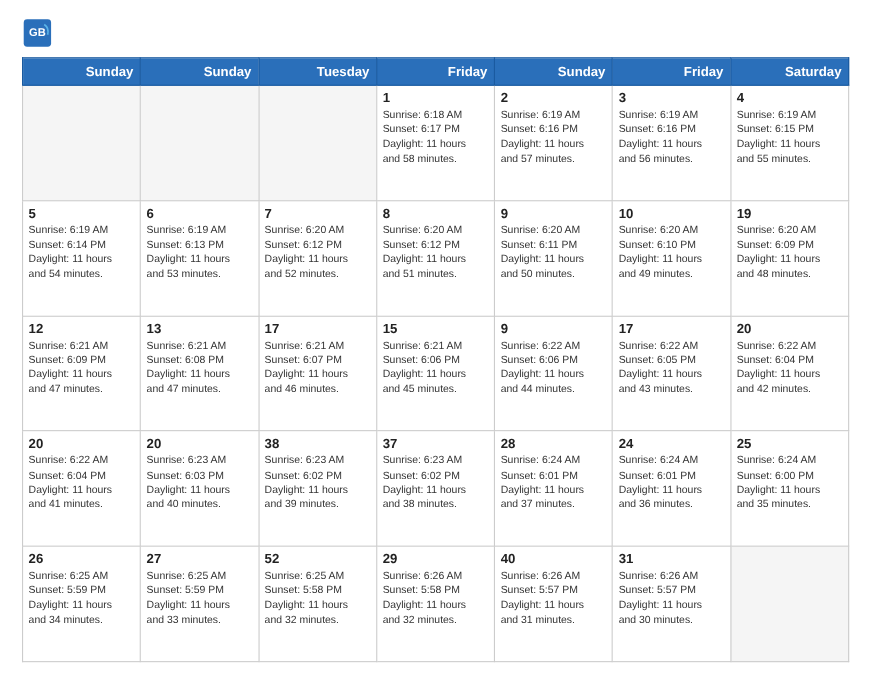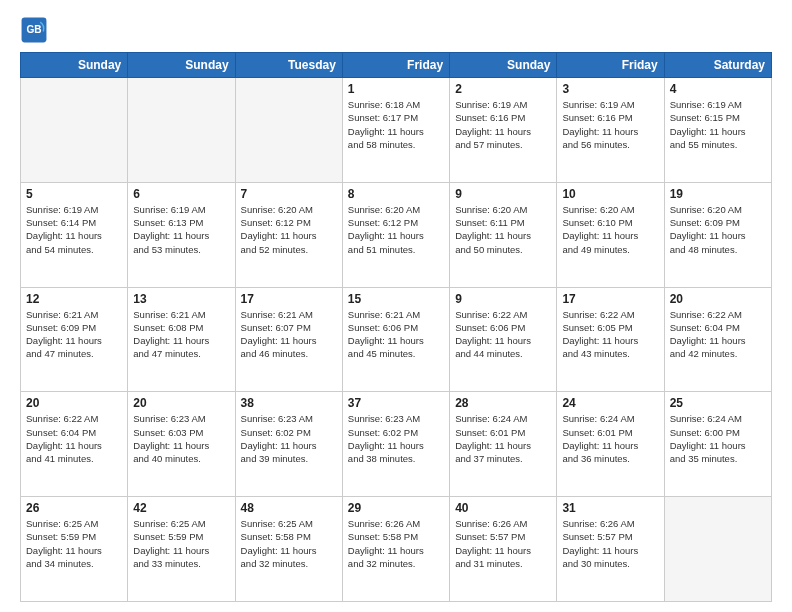--- a/index.html
+++ b/index.html
@@ -318,28 +318,28 @@
         </tr>
         <tr>
           <td>
             <div class="day-num">26</div>
             <div class="day-info" style="white-space: pre-line;">Sunrise: 6:25 AM
 Sunset: 5:59 PM
 Daylight: 11 hours
 and 34 minutes.</div>
           </td>
           <td>
-            <div class="day-num">42</div>
+            <div class="day-num">27</div>
             <div class="day-info" style="white-space: pre-line;">Sunrise: 6:25 AM
 Sunset: 5:59 PM
 Daylight: 11 hours
 and 33 minutes.</div>
           </td>
           <td>
-            <div class="day-num">48</div>
+            <div class="day-num">52</div>
             <div class="day-info" style="white-space: pre-line;">Sunrise: 6:25 AM
 Sunset: 5:58 PM
 Daylight: 11 hours
 and 32 minutes.</div>
           </td>
           <td>
             <div class="day-num">29</div>
             <div class="day-info" style="white-space: pre-line;">Sunrise: 6:26 AM
 Sunset: 5:58 PM
 Daylight: 11 hours

